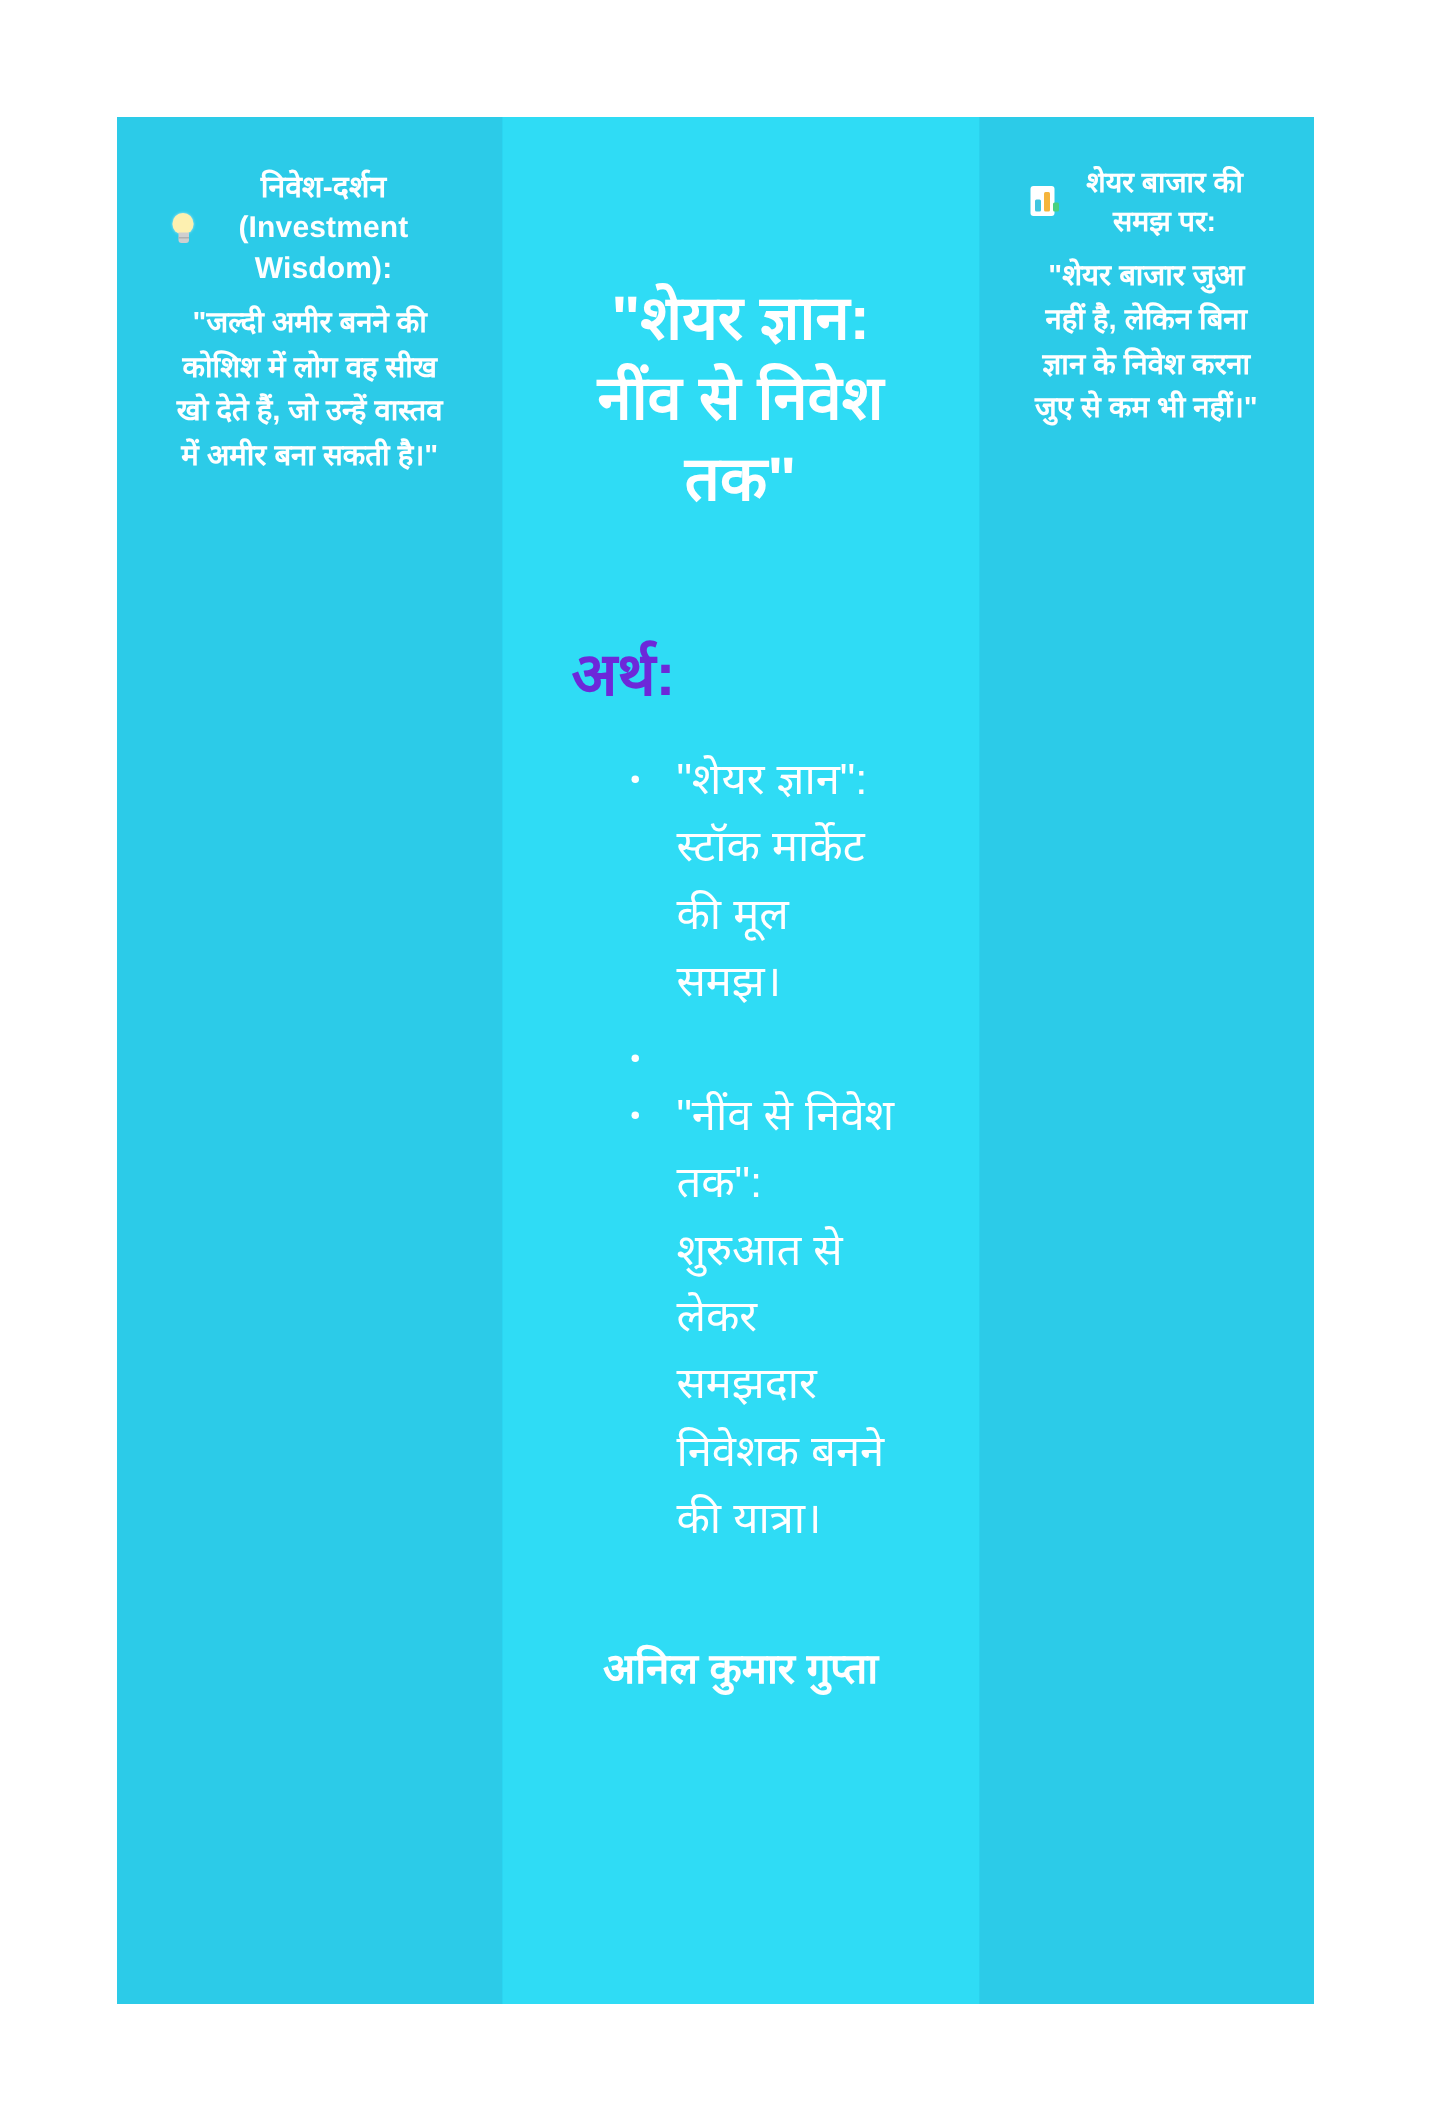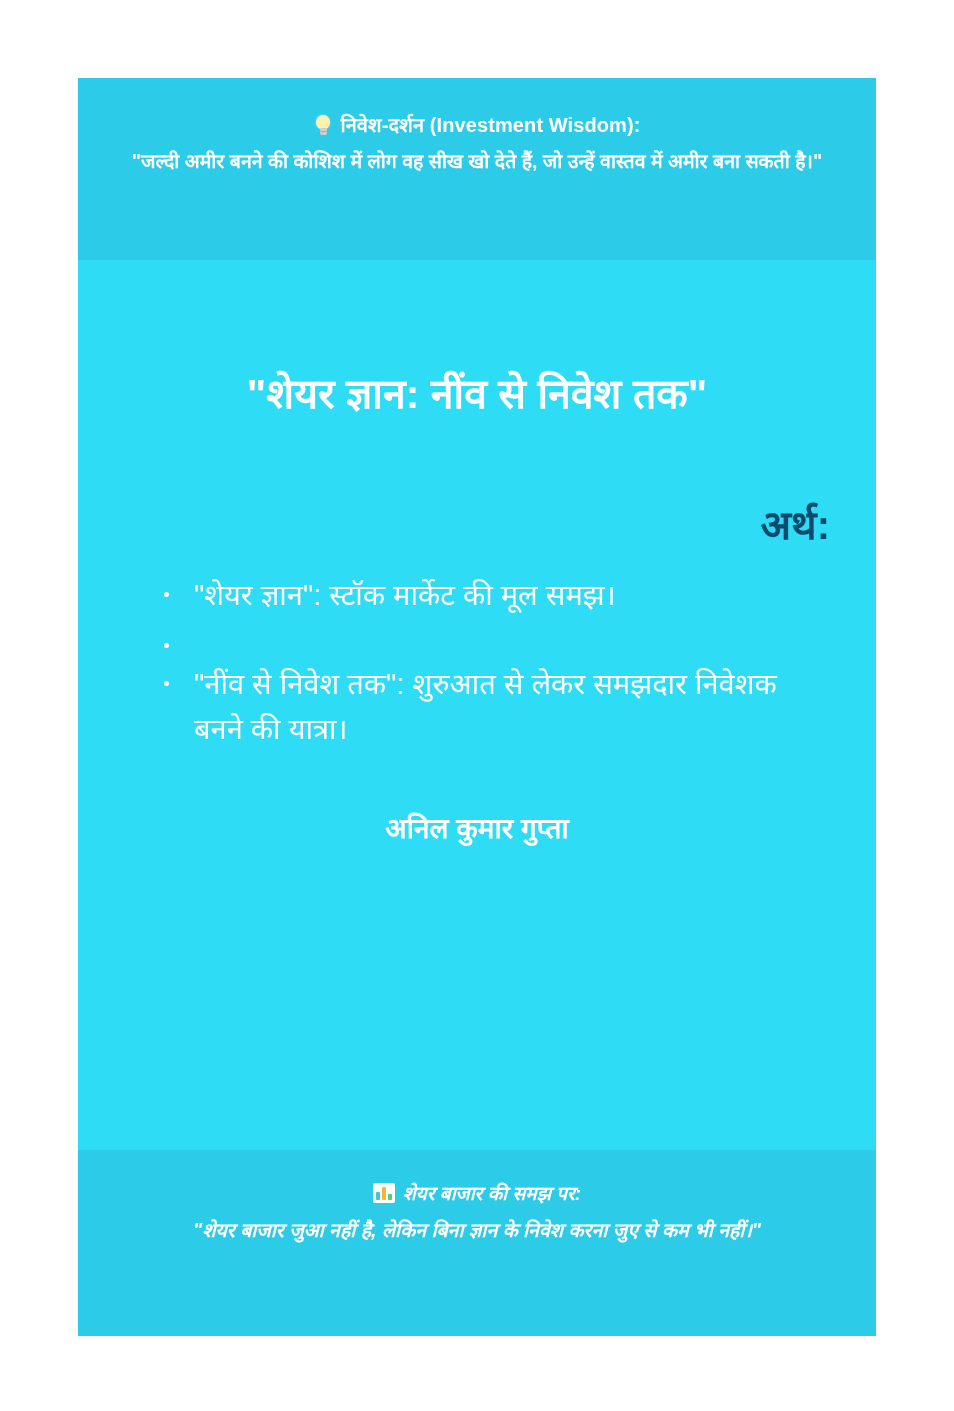--- a/index.html
+++ b/index.html
@@ -21,21 +21,21 @@
     box-sizing: border-box;
   }
   .card {
     position: absolute;
     left: 78px;
     top: 78px;
     width: 798px;
     height: 1258px;
     background: #27d3f0;
     display: flex;
-    flex-direction: column;
+    flex-direction: row;
     overflow: hidden;
   }
   
   .banner {
     background: #2ccbe8;
     padding: 34px 34px 22px 34px;
     box-sizing: border-box;
     min-height: 182px;
     display: flex;
     flex-direction: column;
@@ -108,24 +108,24 @@
   }
   .main-title {
     color: #ffffff;
     font-size: 41px;
     font-weight: bold;
     text-align: center;
     line-height: 1.3;
     margin: 28px 0 0 0;
   }
   .section-heading {
-    color: #0c4a6e;
+    color: #6d28d9;
     font-size: 40px;
     font-weight: bold;
-    text-align: right;
+    text-align: left;
     margin: 80px 0 12px 0;
     line-height: 1.2;
   }
   .bullets {
     margin: 12px 0 0 0;
     padding: 0 10px 0 54px;
     list-style: none;
   }
   .bullets li {
     position: relative;
@@ -163,21 +163,20 @@
   }
   
   .footer {
     background: #2ccbe8;
     padding: 30px 34px 34px 34px;
     box-sizing: border-box;
     min-height: 186px;
     display: flex;
     flex-direction: column;
     justify-content: flex-start;
-    font-style: italic;
   }
   .footer-title {
     color: #ffffff;
     font-size: 19px;
     font-weight: bold;
     text-align: center;
     display: flex;
     align-items: center;
     gap: 8px;
     justify-content: center;

